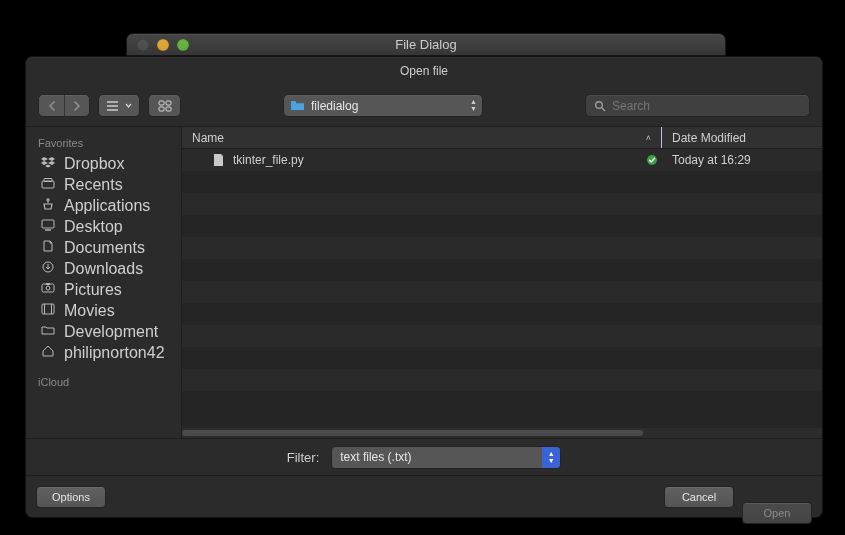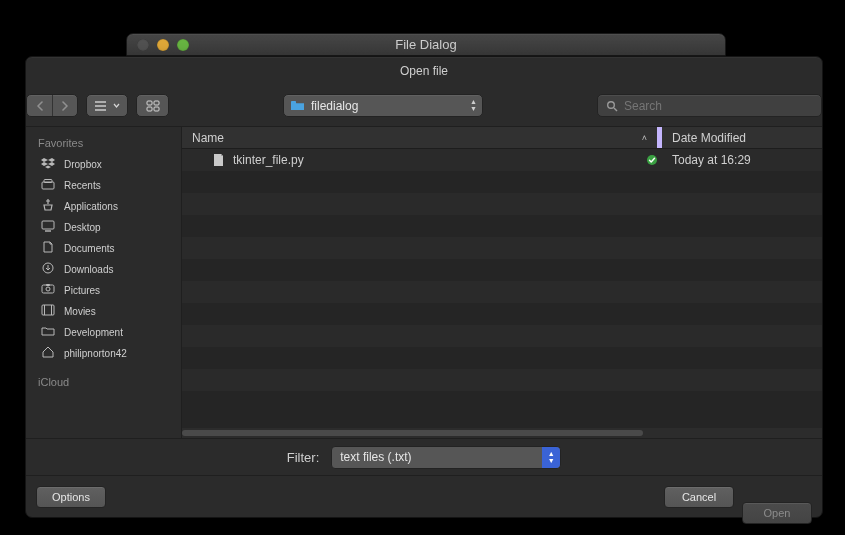--- a/index.html
+++ b/index.html
@@ -41,21 +41,21 @@
 
   .sheet-header {
     height: 28px; display: flex; align-items: center; justify-content: center;
     color: #cfcfcf; font-size: 12px;
   }
 
   
   .toolbar {
     height: 42px;
     display: flex; align-items: center;
-    padding: 0 0;
+    padding: 0 12px;
     gap: 8px;
     border-bottom: 1px solid #1f1f1f;
   }
   .seg {
     display: flex;
     background: #565656;
     border: 1px solid #232323;
     border-radius: 5px;
     overflow: hidden;
     height: 23px;
@@ -127,43 +127,43 @@
   }
   .sidebar::-webkit-scrollbar { width: 12px; }
   .sidebar::-webkit-scrollbar-track { background: #2b2b2b; }
   .sidebar::-webkit-scrollbar-thumb { background: #4a4a4a; border-radius: 6px; border: 3px solid #2b2b2b; }
 
   .sb-section {
     color: #8a8a8a; font-size: 11px; font-weight: 500;
     padding: 4px 12px 3px 12px;
   }
   .sb-item {
-    display: flex; align-items: flex-end; gap: 8px;
+    display: flex; align-items: flex-start; gap: 8px;
     padding: 3px 12px 3px 14px;
-    font-size: 10px; color: #cfcfcf;
+    font-size: 16px; color: #cfcfcf;
     height: 21px;
     cursor: default;
   }
   .sb-item .ico { width: 16px; height: 14px; display:flex; align-items:center; justify-content:center; color:#b9b9b9; }
 
   .filelist {
     flex: 1; min-width: 0; display:flex; flex-direction:column;
     background: #252525;
   }
   .fl-header {
     height: 22px;
     display: flex;
     background: #313131;
     border-bottom: 1px solid #1d1d1d;
     color: #d0d0d0; font-size: 12px;
   }
   .fl-col {
     display:flex; align-items:center;
     padding: 0 10px;
-    border-right: 5px solid #c4b5fd;
+    border-right: 1px solid #c4b5fd;
     gap: 6px;
   }
   .fl-col.name { flex: 1; }
   .fl-col.mod  { width: 160px; border-right: 0; }
   .fl-col .sort-caret { margin-left:auto; font-size: 9px; color:#bdbdbd; }
 
   .fl-rows { flex:1; overflow-y:auto; position:relative; }
   .fl-row {
     height: 22px;
     display:flex; align-items:center;

